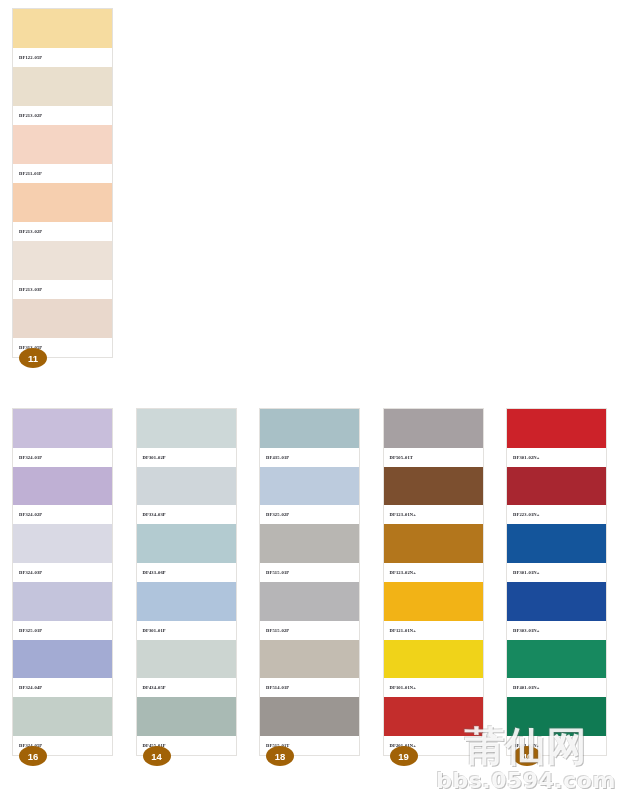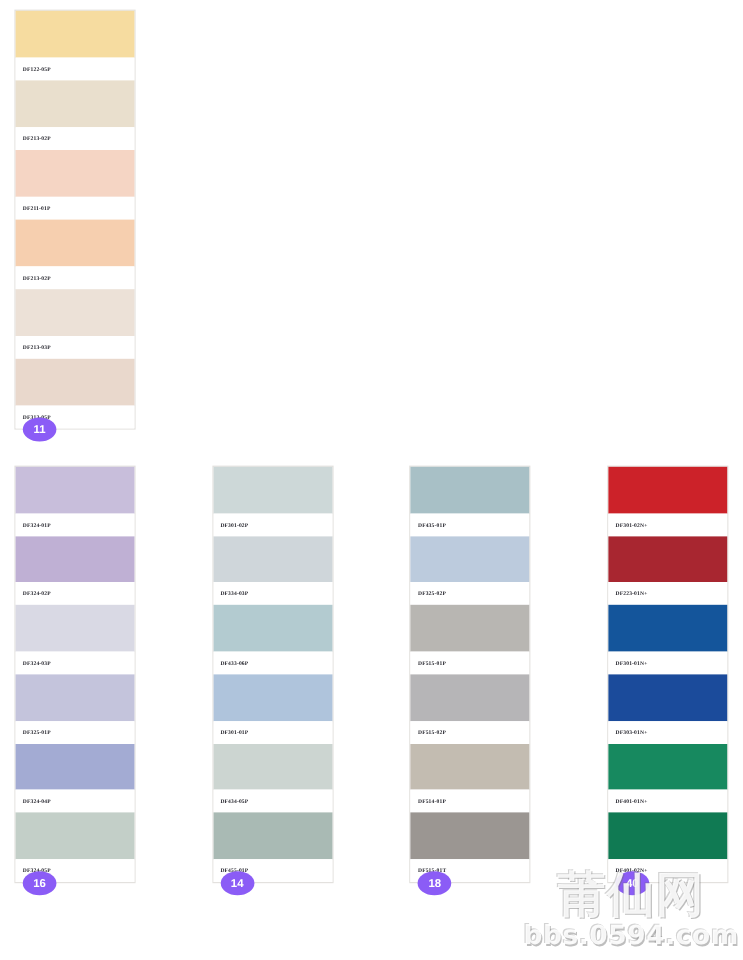--- a/index.html
+++ b/index.html
@@ -15,21 +15,21 @@
     background: #ffffff;
   }
   .row {
     position: absolute;
     left: 0; width: 619px;
     display: flex;
     justify-content: space-between;
     padding: 0 12px;
   }
   #row-top { top: 8px; height: 380px; }
-  #row-bottom { top: 388px; height: 384px; }
+  #row-bottom { top: 408px; height: 384px; }
 
   .card {
     position: relative;
     width: 101px;
     background: #ffffff;
     border: 1px solid #e3e1de;
     display: flex;
     flex-direction: column;
   }
   #row-top .card { height: 350px; }
@@ -56,21 +56,21 @@
     padding-left: 6px;
     white-space: nowrap;
     font-family: "Liberation Serif", "DejaVu Serif", serif;
   }
   .badge {
     position: absolute;
     left: 6px;
     bottom: -11px;
     width: 28px; height: 20px;
     border-radius: 50%;
-    background: #8b5cf6;
+    background: #a16207;
     color: #ffffff;
     font-size: 9.5px;
     font-weight: bold;
     display: flex;
     align-items: center;
     justify-content: center;
     font-family: "Liberation Sans", sans-serif;
     z-index: 5;
     margin-top: 28px;
   }
@@ -185,20 +185,37 @@
           <div class="swatch-label">DF515-02P</div>
           <div class="swatch" style="background: rgb(195, 188, 177);"></div>
           <div class="swatch-label">DF514-01P</div>
           <div class="swatch" style="background: rgb(155, 150, 146);"></div>
           <div class="swatch-label">DF515-01T</div>
         </div>
         <div class="badge">18</div>
       </div>
       <div class="card">
         <div class="swatch-group">
+          <div class="swatch" style="background: rgb(166, 160, 162);"></div>
+          <div class="swatch-label">DF505-01T</div>
+          <div class="swatch" style="background: rgb(124, 79, 47);"></div>
+          <div class="swatch-label">DF123-01N+</div>
+          <div class="swatch" style="background: rgb(179, 118, 28);"></div>
+          <div class="swatch-label">DF123-02N+</div>
+          <div class="swatch" style="background: rgb(242, 179, 22);"></div>
+          <div class="swatch-label">DF121-01N+</div>
+          <div class="swatch" style="background: rgb(240, 211, 25);"></div>
+          <div class="swatch-label">DF101-01N+</div>
+          <div class="swatch" style="background: rgb(195, 45, 44);"></div>
+          <div class="swatch-label">DF201-01N+</div>
+        </div>
+        <div class="badge">19</div>
+      </div>
+      <div class="card">
+        <div class="swatch-group">
           <div class="swatch" style="background: rgb(204, 34, 41);"></div>
           <div class="swatch-label">DF301-02N+</div>
           <div class="swatch" style="background: rgb(168, 38, 48);"></div>
           <div class="swatch-label">DF223-01N+</div>
           <div class="swatch" style="background: rgb(20, 85, 155);"></div>
           <div class="swatch-label">DF301-01N+</div>
           <div class="swatch" style="background: rgb(27, 75, 155);"></div>
           <div class="swatch-label">DF303-01N+</div>
           <div class="swatch" style="background: rgb(23, 137, 95);"></div>
           <div class="swatch-label">DF401-01N+</div>

